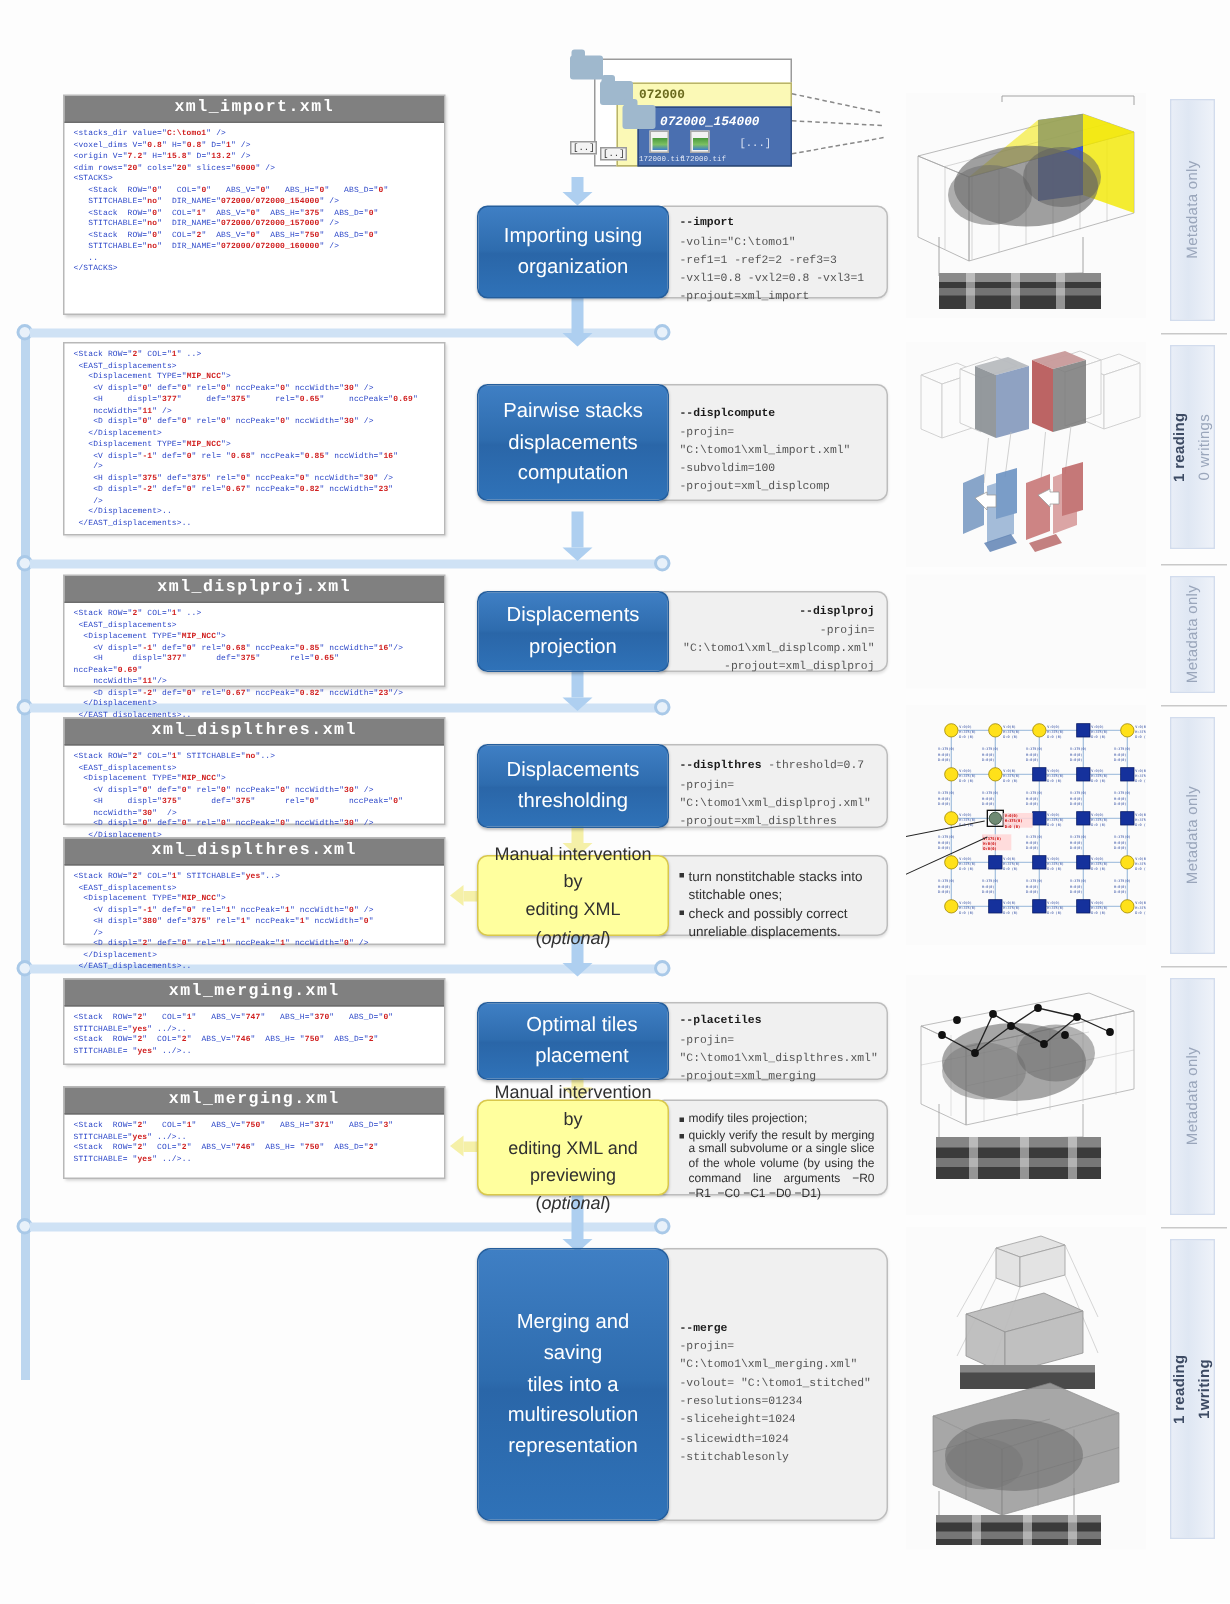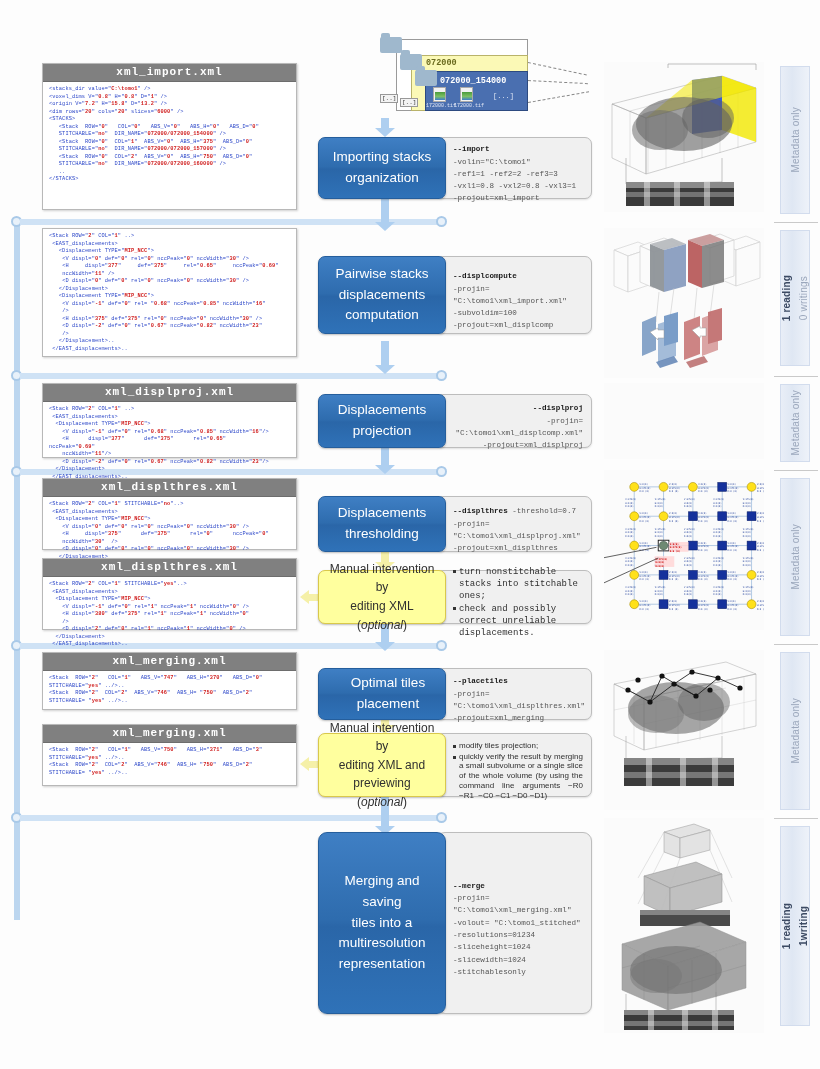--- a/index.html
+++ b/index.html
@@ -211,21 +211,21 @@
     <div class="treebox" style="left:18px;top:7px;width:132px;height:72px;background:#ffffff;"></div>
     <div class="folder" style="left:2px;top:5px;"></div>
     <div class="tlabel" style="left:28px;top:24px;color:#1a1a1a;">tomo1</div>
 
     <div class="treebox" style="left:33px;top:23px;width:117px;height:56px;background:#fbf9b6;border-color:#b9b36a;"></div>
     <div class="folder" style="left:22px;top:22px;"></div>
     <div class="tlabel" style="left:48px;top:26px;color:#6b6b1f;">072000</div>
 
     <div class="treebox" style="left:47px;top:39px;width:103px;height:40px;background:#4a6fb0;border-color:#2d4a80;"></div>
     <div class="folder" style="left:37px;top:38px;"></div>
-    <div class="tlabel" style="left:62px;top:44px;color:#ffffff;">072000_154000</div>
+    <div class="tlabel" style="left:62px;top:44px;color:#ffffff;font-style:italic;">072000_154000</div>
 
     <div class="tifico" style="left:55px;top:55px;"></div>
     <div class="tifico" style="left:82px;top:55px;"></div>
     <div class="tlabel" style="left:48px;top:71px;font-size:5px;font-weight:normal;color:#dfe6f5;">172000.tif</div>
     <div class="tlabel" style="left:76px;top:71px;font-size:5px;font-weight:normal;color:#dfe6f5;">172000.tif</div>
     <div class="tlabel" style="left:115px;top:60px;font-size:7px;font-weight:normal;color:#dfe6f5;">[...]</div>
 
     <div class="minib" style="left:2px;top:62px;">[..]</div>
     <div class="minib" style="left:22px;top:66px;">[..]</div>
 
@@ -296,21 +296,21 @@
     <div class="shaft" style="height:12px;"></div>
       <div class="head"></div>
   </div>
   <div class="varrow" style="left:375px;top:790px;">
     <div class="shaft" style="height:36px;"></div>
       <div class="head"></div>
   </div>
 
   <div class="procrow" style="left:318px;top:137px;width:274px;height:62px;">
     <div class="procbox" style="width:128px;">
-      <span style="white-space:pre-line;">Importing stacks
+      <span style="white-space:pre-line;">Importing using
 organization</span>
     </div>
     <div class="cmdbox" style="width:156px;">
       <span class="cmd-head">--import</span>
       <span>-volin="C:\tomo1"
 -ref1=1 -ref2=2 -ref3=3
 -vxl1=0.8 -vxl2=0.8 -vxl3=1
 -projout=xml_import</span>
     </div>
   </div>
@@ -353,21 +353,21 @@
       <span>-projin=
 "C:\tomo1\xml_displproj.xml"
 -projout=xml_displthres</span>
     </div>
   </div>
 
   <div class="procrow" style="left:318px;top:570px;width:274px;height:54px;">
     <div class="procbox yellow" style="width:128px;">
       <span>Manual intervention by<br>editing XML (<em>optional</em>)</span>
     </div>
-    <div class="cmdbox bullets" style="width:156px;font-family:Liberation Mono, monospace;">
+    <div class="cmdbox bullets" style="width:156px;">
       <span><span class="bl"><span class="sq"></span><span>turn nonstitchable stacks into stitchable ones;</span></span><span class="bl"><span class="sq"></span><span>check and possibly correct unreliable displacements.</span></span></span>
     </div>
   </div>
 
   <div class="procrow" style="left:318px;top:668px;width:274px;height:52px;">
     <div class="procbox" style="width:128px;">
       <span style="white-space:pre-line;margin-left:12px;">Optimal tiles
 placement</span>
     </div>
     <div class="cmdbox" style="width:156px;">

